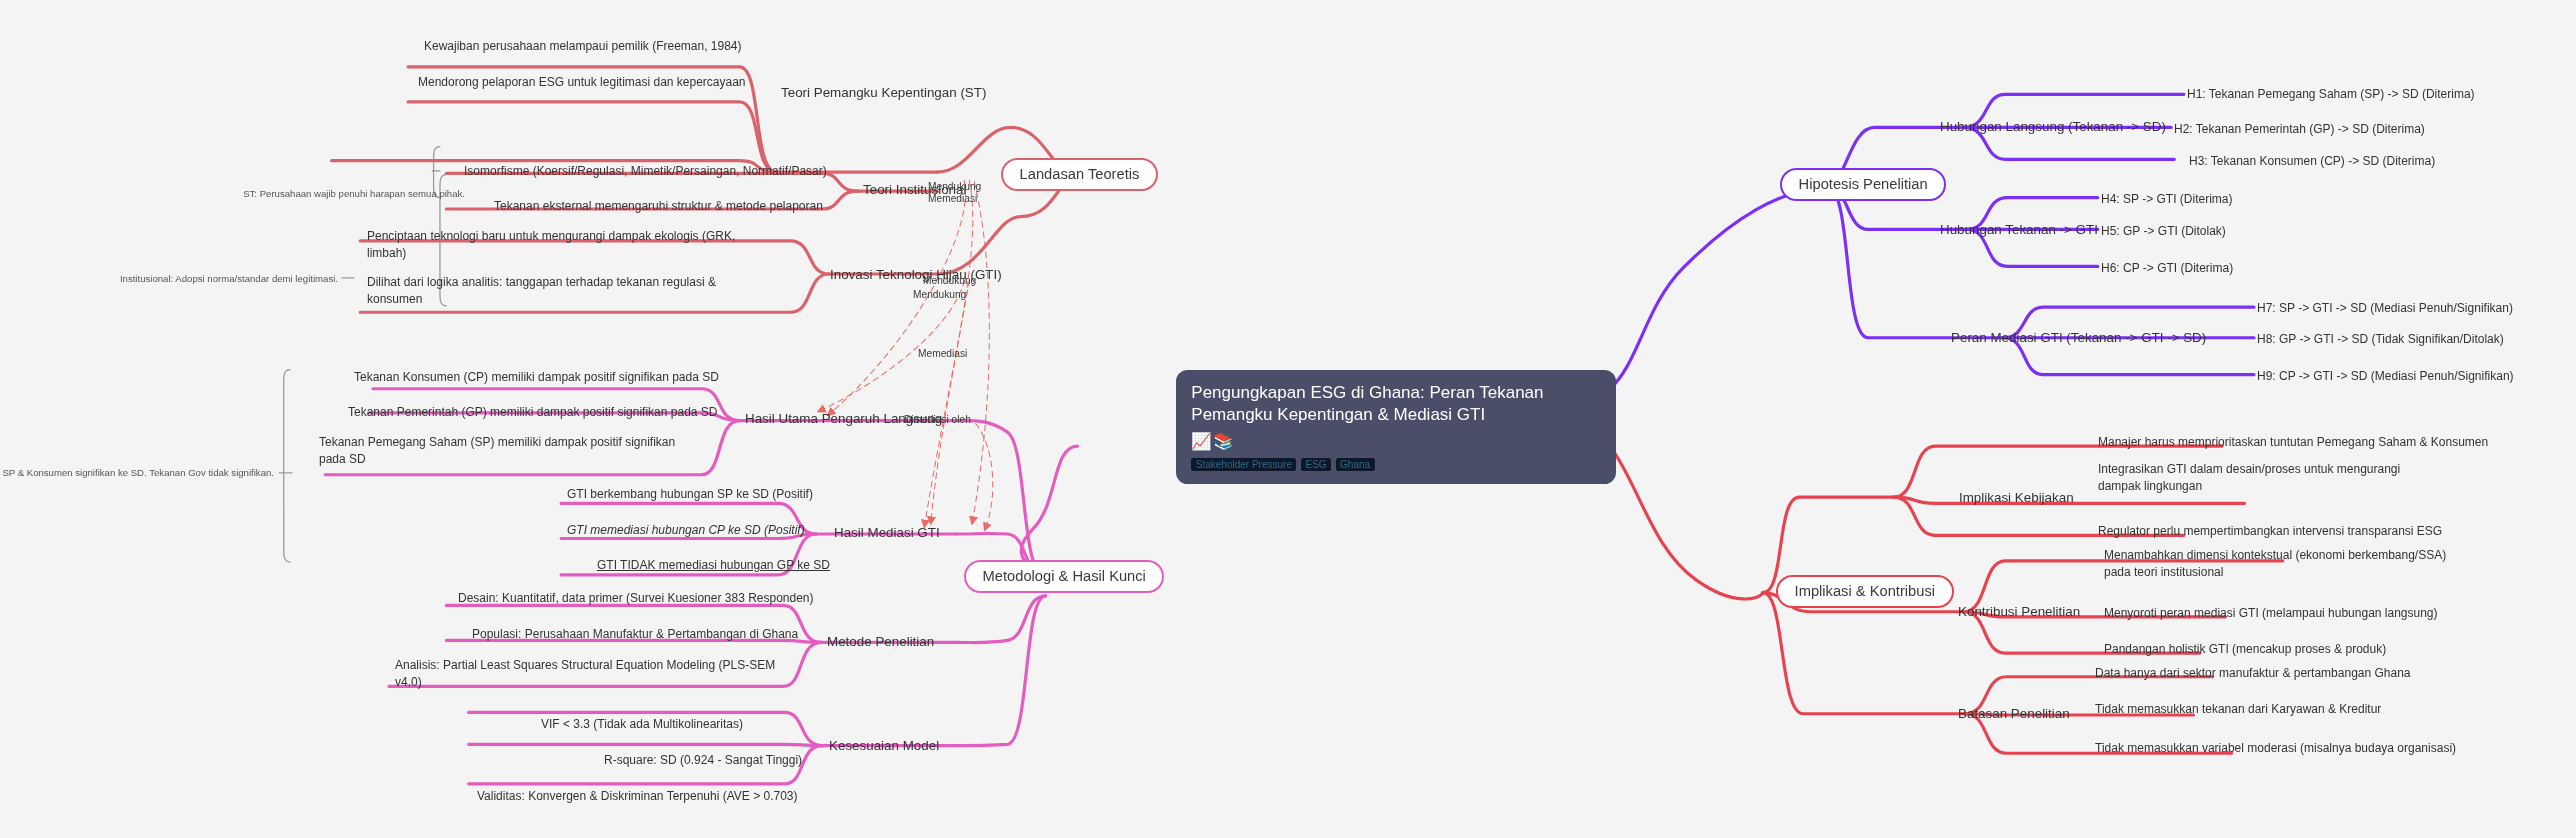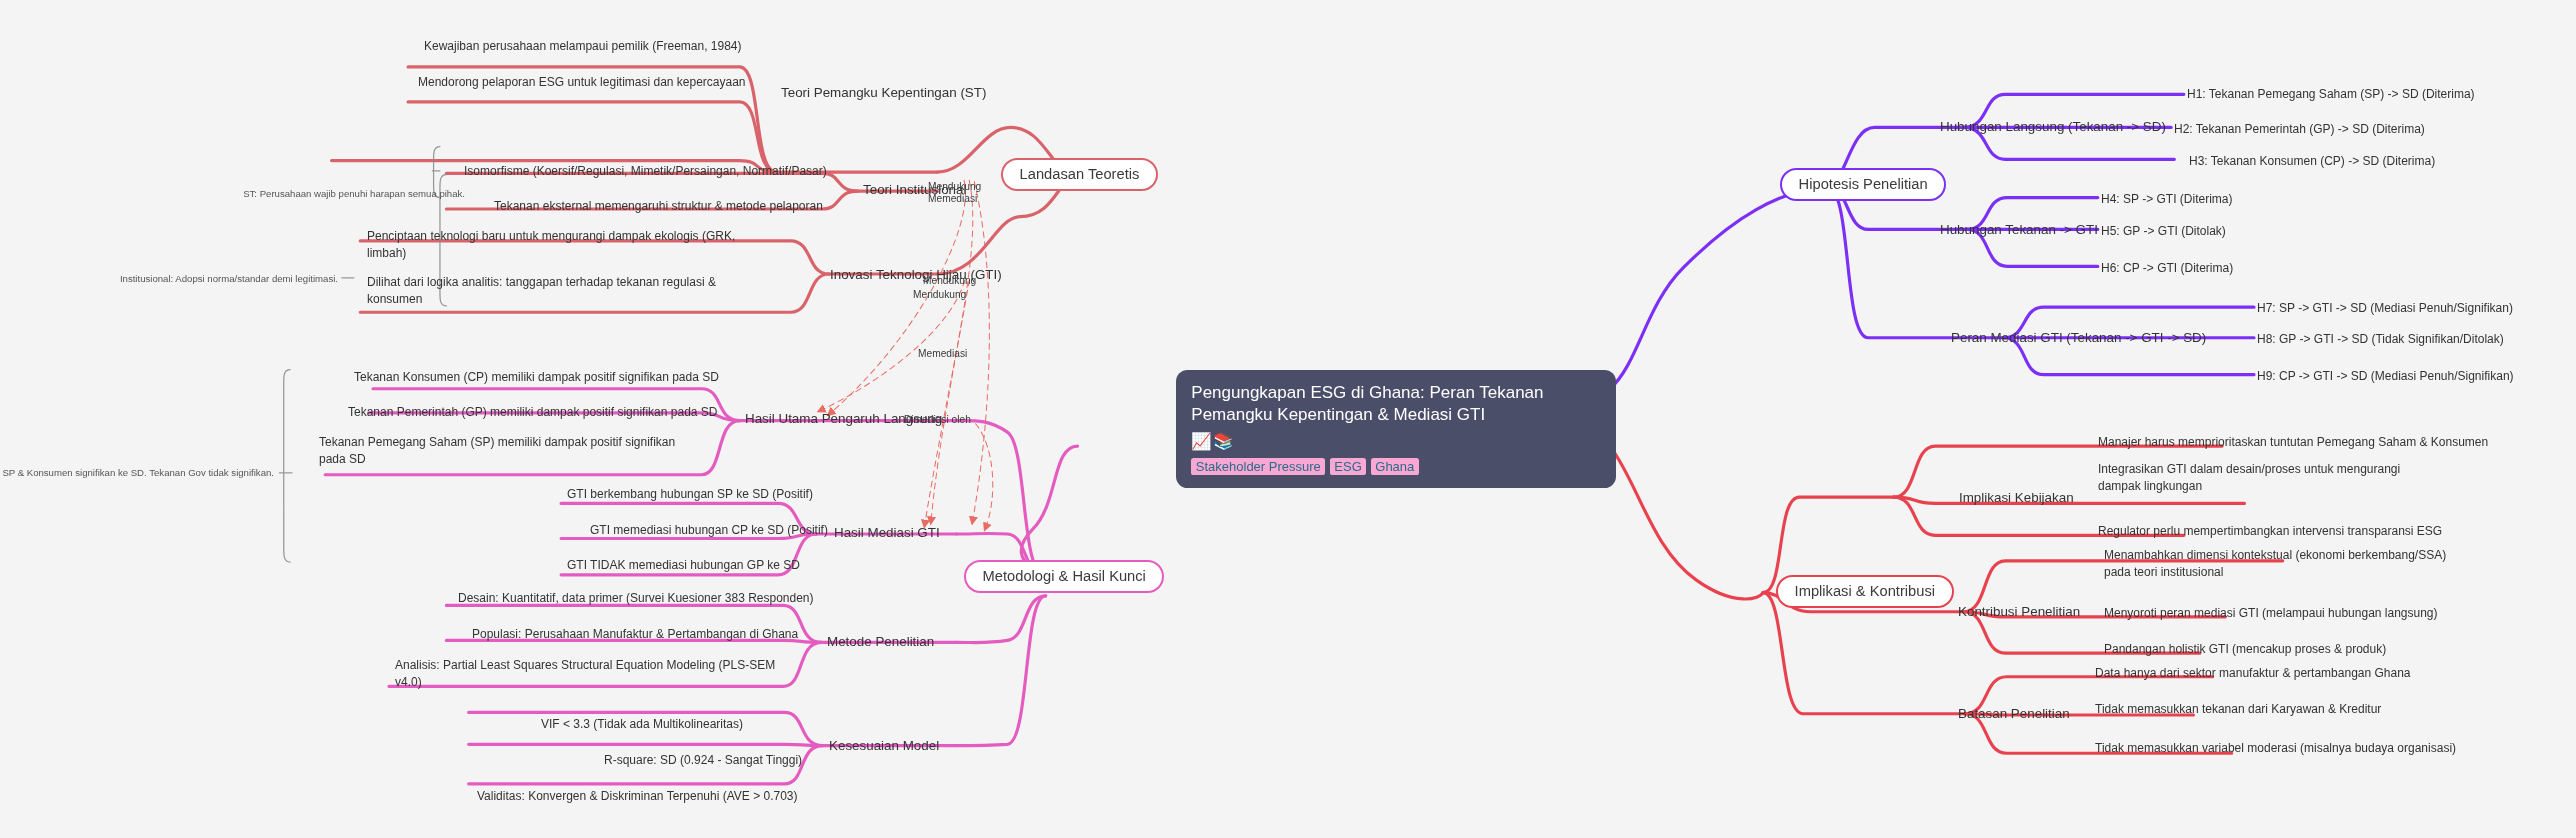--- a/index.html
+++ b/index.html
@@ -18,21 +18,21 @@
   .branch.purple{border-color:#7b2ff7;}
   .branch.magenta{border-color:#e45cc0;}
   .branch.crimson{border-color:#e8424f;}
 
   #root{position:absolute;left:1176px;top:370px;width:440px;
         background:#4a4e69;border-radius:11.5px;padding:11.5px 15.3px 12.8px 15.3px;
         box-sizing:border-box;}
   #root .rtitle{color:#fff;font-size:17px;line-height:22px;font-weight:400;}
   #root .emoji{font-size:16.6px;margin-top:6.4px;letter-spacing:1.3px;}
   #root .tags{margin-top:5.7px;display:flex;gap:4.5px;}
-  #root .tag{background:#f9a8d4;color:#2b6a8a;font-size:13px;
+  #root .tag{background:#0f172a;color:#2b6a8a;font-size:10px;
              padding:1.3px 4.5px;border-radius:2.6px;white-space:nowrap;}
 
   .reltag{position:absolute;font-size:10.2px;color:#3a3a3a;white-space:nowrap;}
   .note{position:absolute;font-size:9.6px;color:#555;white-space:nowrap;text-align:right;}
 </style>
 </head>
 <body>
 
 <div id="canvas">
 
@@ -178,22 +178,22 @@
   <div class="note" style="left:64px;top:273px;width:274px;">Institusional: Adopsi norma/standar demi legitimasi.</div>
 
   <div class="topic node" style="left:745px;top:411px;">Hasil Utama Pengaruh Langsung</div>
   <div class="leaf node" style="left:354px;top:369px;">Tekanan Konsumen (CP) memiliki dampak positif signifikan pada SD</div>
   <div class="leaf node" style="left:348px;top:404px;">Tekanan Pemerintah (GP) memiliki dampak positif signifikan pada SD</div>
   <div class="leaf node wrap" style="left:319px;top:434px;width:376px;">Tekanan Pemegang Saham (SP) memiliki dampak positif signifikan pada SD</div>
   <div class="note" style="left:0px;top:467px;width:274px;">SP &amp; Konsumen signifikan ke SD. Tekanan Gov tidak signifikan.</div>
 
   <div class="topic node" style="left:834px;top:525px;">Hasil Mediasi GTI</div>
   <div class="leaf node" style="left:567px;top:486px;">GTI berkembang hubungan SP ke SD (Positif)</div>
-  <div class="leaf node" style="left:590px;top:522px;">GTI memediasi hubungan CP ke SD (Positif)</div>
-  <div class="leaf node" style="left:567px;top:557px;">GTI TIDAK memediasi hubungan GP ke SD</div>
+  <div class="leaf node" style="left:567px;top:522px;font-style:italic;">GTI memediasi hubungan CP ke SD (Positif)</div>
+  <div class="leaf node" style="left:597px;top:557px;text-decoration:underline;">GTI TIDAK memediasi hubungan GP ke SD</div>
 
   <div class="topic node" style="left:827px;top:634px;">Metode Penelitian</div>
   <div class="leaf node" style="left:458px;top:590px;">Desain: Kuantitatif, data primer (Survei Kuesioner 383 Responden)</div>
   <div class="leaf node" style="left:472px;top:626px;">Populasi: Perusahaan Manufaktur &amp; Pertambangan di Ghana</div>
   <div class="leaf node wrap" style="left:395px;top:657px;width:383px;">Analisis: Partial Least Squares Structural Equation Modeling (PLS-SEM v4.0)</div>
 
   <div class="topic node" style="left:829px;top:738px;">Kesesuaian Model</div>
   <div class="leaf node" style="left:541px;top:716px;">VIF &lt; 3.3 (Tidak ada Multikolinearitas)</div>
   <div class="leaf node" style="left:604px;top:752px;">R-square: SD (0.924 - Sangat Tinggi)</div>
   <div class="leaf node" style="left:477px;top:788px;">Validitas: Konvergen &amp; Diskriminan Terpenuhi (AVE &gt; 0.703)</div>

